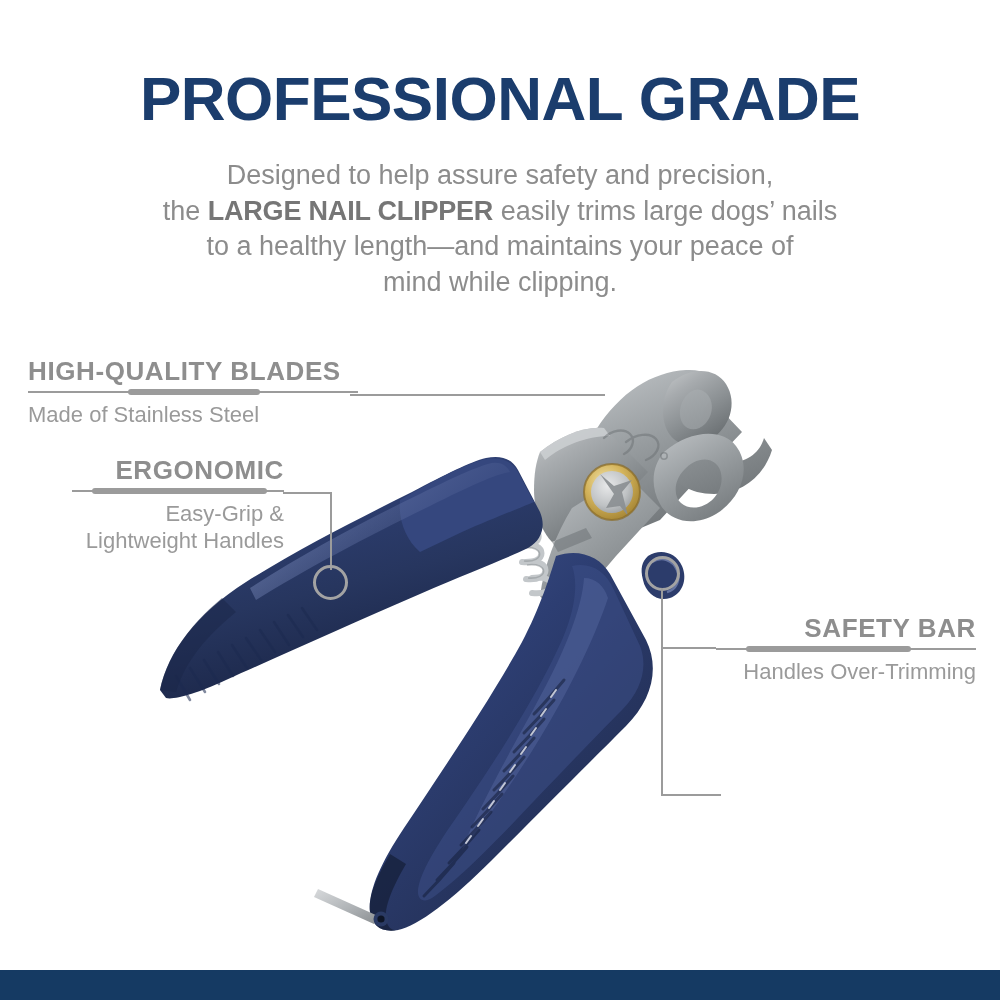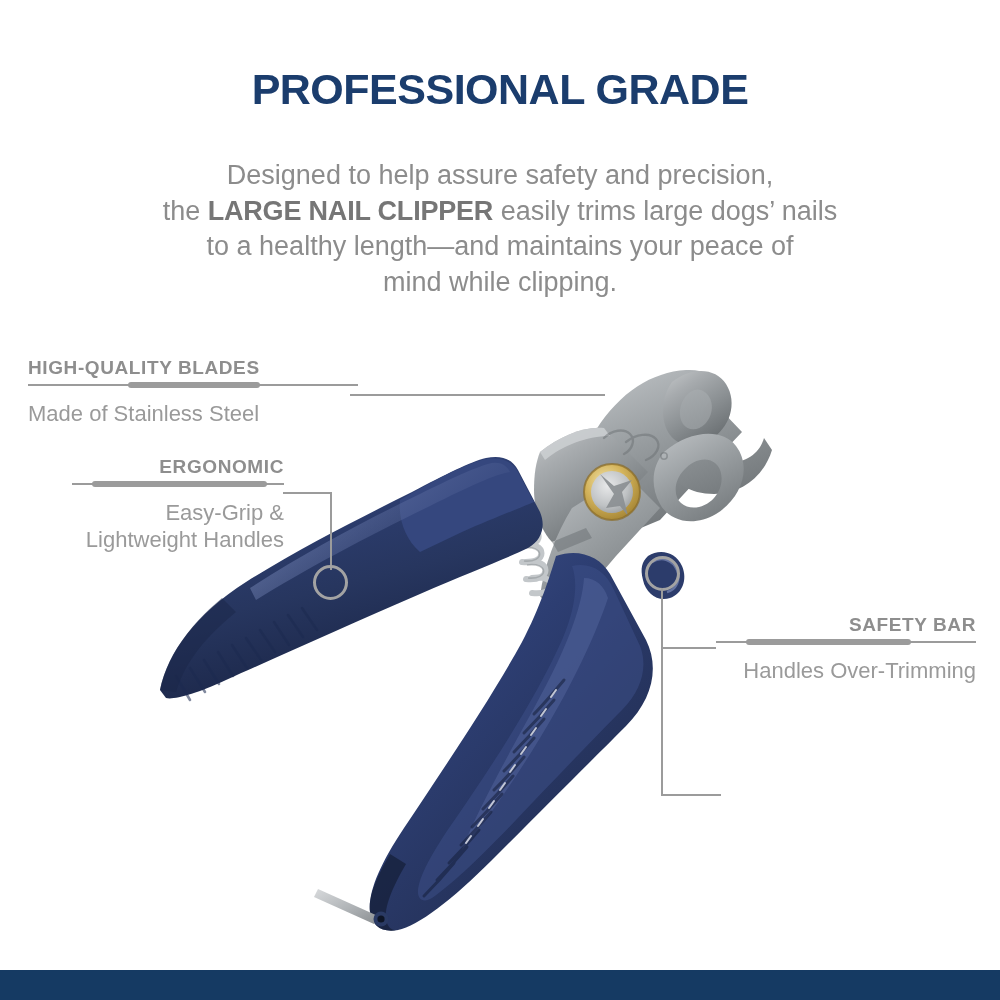--- a/index.html
+++ b/index.html
@@ -19,21 +19,21 @@
     overflow: hidden;
   }
 
   
   #headline {
     position: absolute;
     top: 68px;
     left: 0;
     width: 1000px;
     text-align: center;
-    font-size: 43px;
+    font-size: 62px;
     font-weight: bold;
     letter-spacing: -0.5px;
     color: #1B3D6D;
     line-height: 1.0;
     white-space: nowrap;
   }
   #subcopy {
     position: absolute;
     top: 158px;
     left: 50px;
@@ -45,32 +45,32 @@
   }
   #subcopy b {
     color: #767676;
     font-weight: bold;
     letter-spacing: -0.2px;
   }
 
   
   .callout { position: absolute; }
   .callout .c-title {
-    font-size: 19px;
+    font-size: 26px;
     font-weight: bold;
     color: #8E8E8E;
     letter-spacing: 0.6px;
     line-height: 1.05;
     white-space: nowrap;
   }
   .callout .c-sub {
     font-size: 22px;
     color: #9A9A9A;
     line-height: 1.22;
-    margin-top: 13px;
+    margin-top: 7px;
   }
   .c-rule {
     position: relative;
     height: 6px;
     margin-top: 4px;
   }
   .c-rule .thin {
     position: absolute;
     left: 0; right: 0;
     top: 2px;

